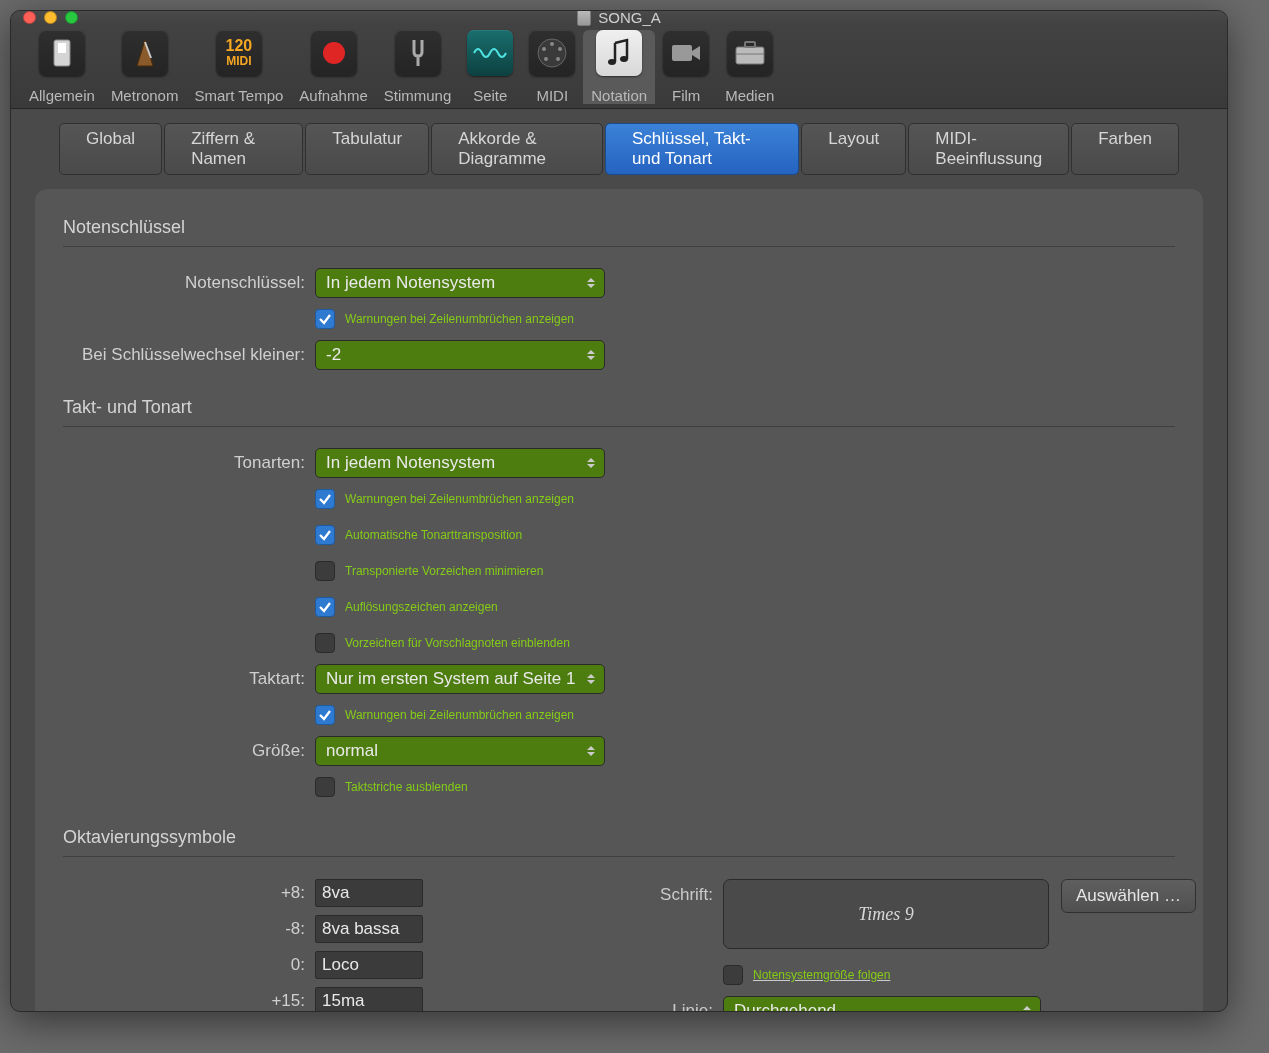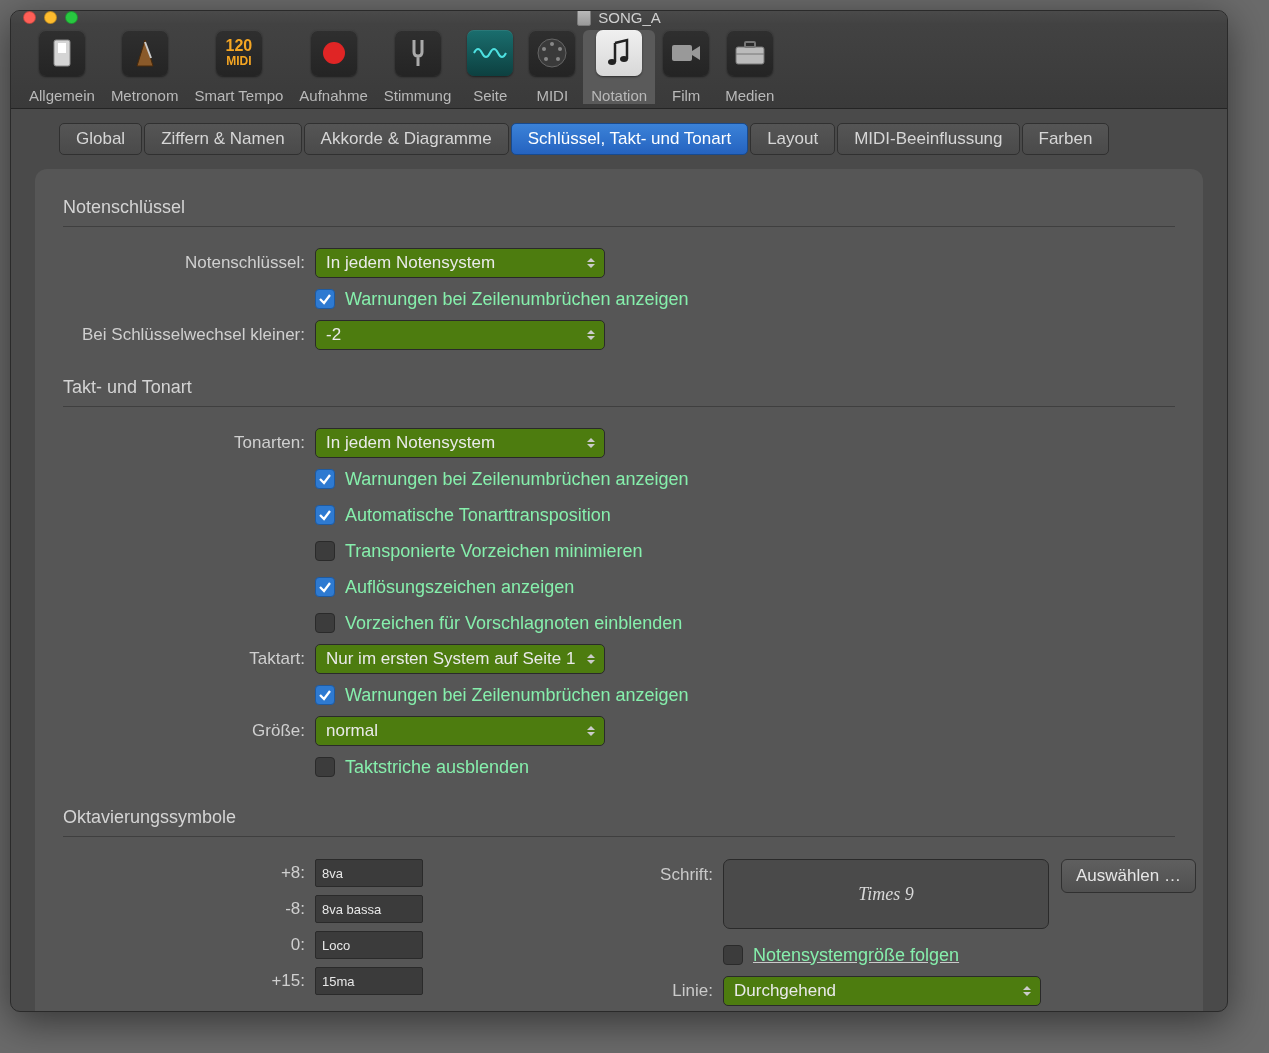--- a/index.html
+++ b/index.html
@@ -52,21 +52,21 @@
   .tabrow {
     display:flex;
     gap:2px;
     padding: 0 48px;
     margin-top:14px;
   }
   .tab {
     background: linear-gradient(#555,#4a4a4a);
     border:1px solid #303030;
     border-radius:5px;
-    padding: 5px 16px;
+    padding: 5px 26px;
     font-size:17px;
     color:#d6d6d6;
   }
   .tab.active { background: linear-gradient(#3b82d8,#2563c0); color:#fff; border-color:#184a8e;}
   
   .body {
     margin: 14px 24px 24px 24px;
     flex:1;
     background:#565656;
     border-radius:12px;
@@ -84,23 +84,23 @@
     position:relative;
   }
   .select .chev { position:absolute; right:7px; top:50%; transform:translateY(-50%); width:12px; height:16px;}
   .select .chev::before,.select .chev::after{content:"";position:absolute;left:2px;border:4px solid transparent;}
   .select .chev::before{top:-1px;border-bottom-color:#ccc;}
   .select .chev::after{bottom:-1px;border-top-color:#ccc;}
   
   .cb { width:20px; height:20px; border-radius:4px; border:1px solid #2a2a2a; background:#3c3c3c; display:flex; align-items:center; justify-content:center; flex-shrink:0; margin-right:10px;}
   .cb.checked{ background:#2e7ad1; border-color:#1e5aa0;}
   .cb.checked svg{display:block;} .cb svg{display:none;}
-  .cblabel{ color:#86efac; font-size:18px;}
-  
-  .txtin { width:108px; height:28px; background:#3b3b3b; border:1px solid #2a2a2a; color:#e8e8e8; padding:0 6px; font-size:13px; border-radius:2px;}
+  .cblabel{ color:#84cc16; font-size:12px;}
+  
+  .txtin { width:108px; height:28px; background:#3b3b3b; border:1px solid #2a2a2a; color:#e8e8e8; padding:0 6px; font-size:17px; border-radius:2px;}
   
   .oct-grid { display:flex; gap:70px; padding-left:0; }
   .oct-left .row{min-height:36px;}
   .oct-right { padding-top:4px;}
   
   .fontbox{
     width:326px; height:70px; border:1px solid #2a2a2a; border-radius:7px;
     background:#4a4a4a; display:flex; align-items:center; justify-content:center;
     font-family: "Times New Roman", serif; font-style:italic; color:#d8d8d8; font-size:18px;
   }
@@ -217,20 +217,21 @@
             <line x1="3" y1="15" x2="31" y2="15" stroke="#777"></line>
           </svg>
       </div>
       <span>Medien</span>
     </div>
   </div>
 
   <div class="tabrow">
     <div class="tab">Global</div>
     <div class="tab">Ziffern &amp; Namen</div>
+    <div class="tab">Tabulatur</div>
     <div class="tab">Akkorde &amp; Diagramme</div>
     <div class="tab active">Schlüssel, Takt- und Tonart</div>
     <div class="tab">Layout</div>
     <div class="tab">MIDI-Beeinflussung</div>
     <div class="tab">Farben</div>
   </div>
 
   <div class="body">
 
     <div class="section-title">Notenschlüssel</div>

